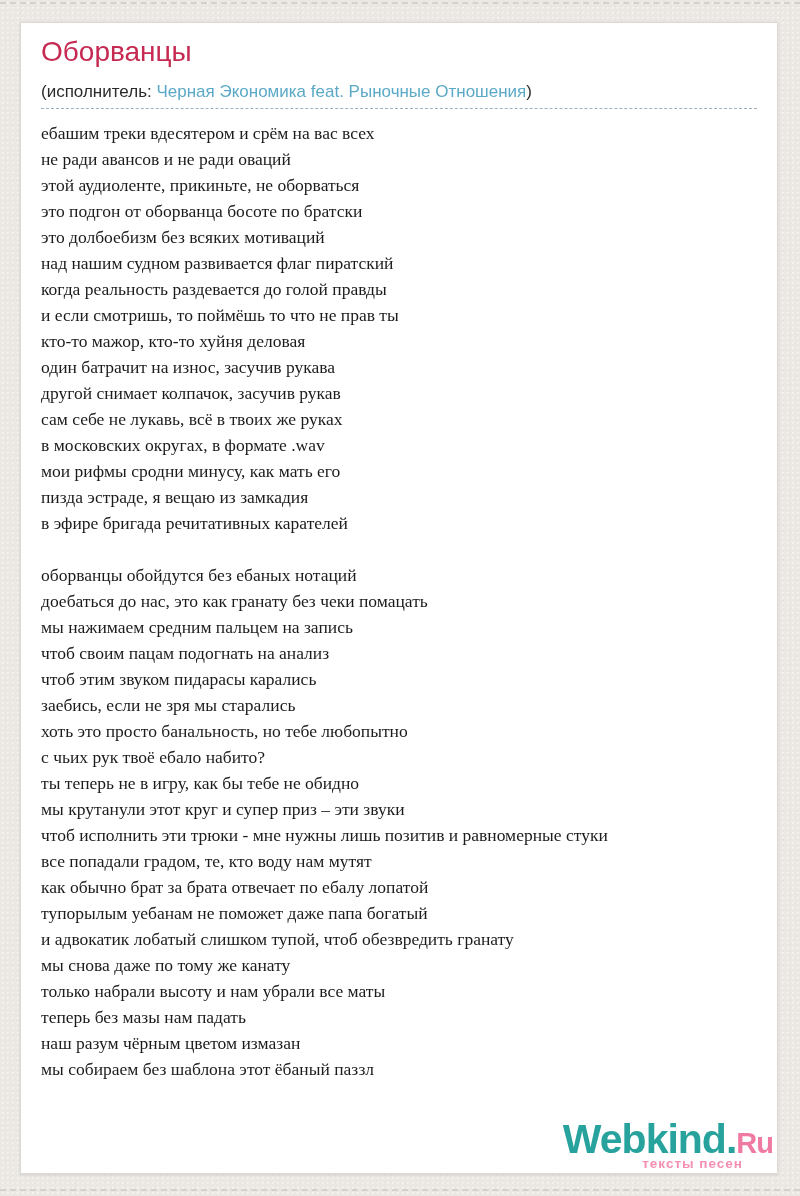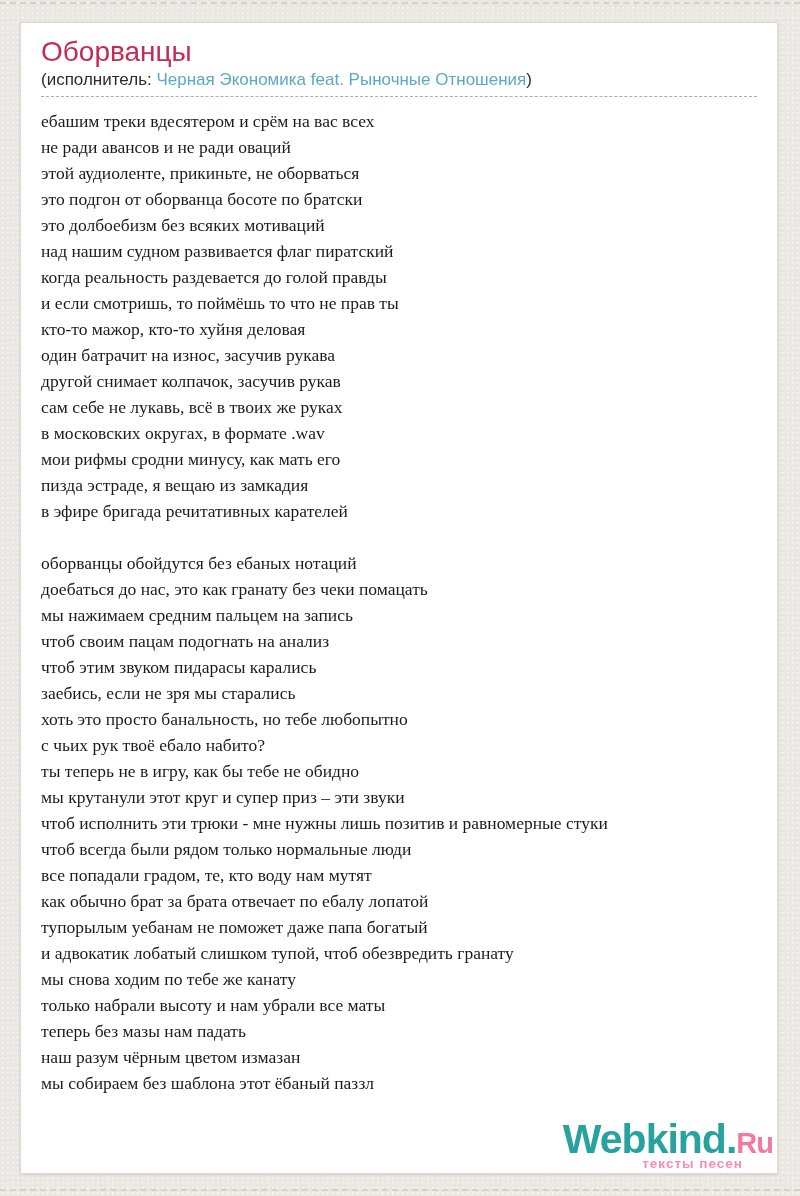--- a/index.html
+++ b/index.html
@@ -44,21 +44,21 @@
     font-size: 28px;
     font-weight: 400;
     line-height: 34px;
     color: #c62a52;
     letter-spacing: 0;
   }
   .artist-line {
     font-size: 17px;
     line-height: 22px;
     color: #2b2b2b;
-    margin-top: 0;
+    margin-top: 12px;
   }
   .artist-line a {
     color: #5ba9c6;
     text-decoration: none;
     cursor: pointer;
   }
   .dashed-sep {
     margin-top: 5px;
     border-bottom: 1px dashed #9fb0bd;
   }
@@ -145,26 +145,25 @@
         <div class="lyric-line">доебаться до нас, это как гранату без чеки помацать</div>
         <div class="lyric-line">мы нажимаем средним пальцем на запись</div>
         <div class="lyric-line">чтоб своим пацам подогнать на анализ</div>
         <div class="lyric-line">чтоб этим звуком пидарасы карались</div>
         <div class="lyric-line">заебись, если не зря мы старались</div>
         <div class="lyric-line">хоть это просто банальность, но тебе любопытно</div>
         <div class="lyric-line">с чьих рук твоё ебало набито?</div>
         <div class="lyric-line">ты теперь не в игру, как бы тебе не обидно</div>
         <div class="lyric-line">мы крутанули этот круг и супер приз – эти звуки</div>
         <div class="lyric-line">чтоб исполнить эти трюки - мне нужны лишь позитив и равномерные стуки</div>
-        <div class="lyric-line">чтоб всегда были рядом только нормальные люди</div>
         <div class="lyric-line">все попадали градом, те, кто воду нам мутят</div>
         <div class="lyric-line">как обычно брат за брата отвечает по ебалу лопатой</div>
         <div class="lyric-line">тупорылым уебанам не поможет даже папа богатый</div>
         <div class="lyric-line">и адвокатик лобатый слишком тупой, чтоб обезвредить гранату</div>
-        <div class="lyric-line">мы снова ходим по тебе же канату</div>
+        <div class="lyric-line">мы снова даже по тому же канату</div>
         <div class="lyric-line">только набрали высоту и нам убрали все маты</div>
         <div class="lyric-line">теперь без мазы нам падать</div>
         <div class="lyric-line">наш разум чёрным цветом измазан</div>
         <div class="lyric-line">мы собираем без шаблона этот ёбаный паззл</div>
       </div>
   </div>
 
   <div class="logo">
     <div class="logo-row"><span class="logo-main">Webkind</span><span class="logo-dot">.</span><span class="logo-tld">Ru</span></div>
     <div class="logo-tagline">тексты песен</div>

